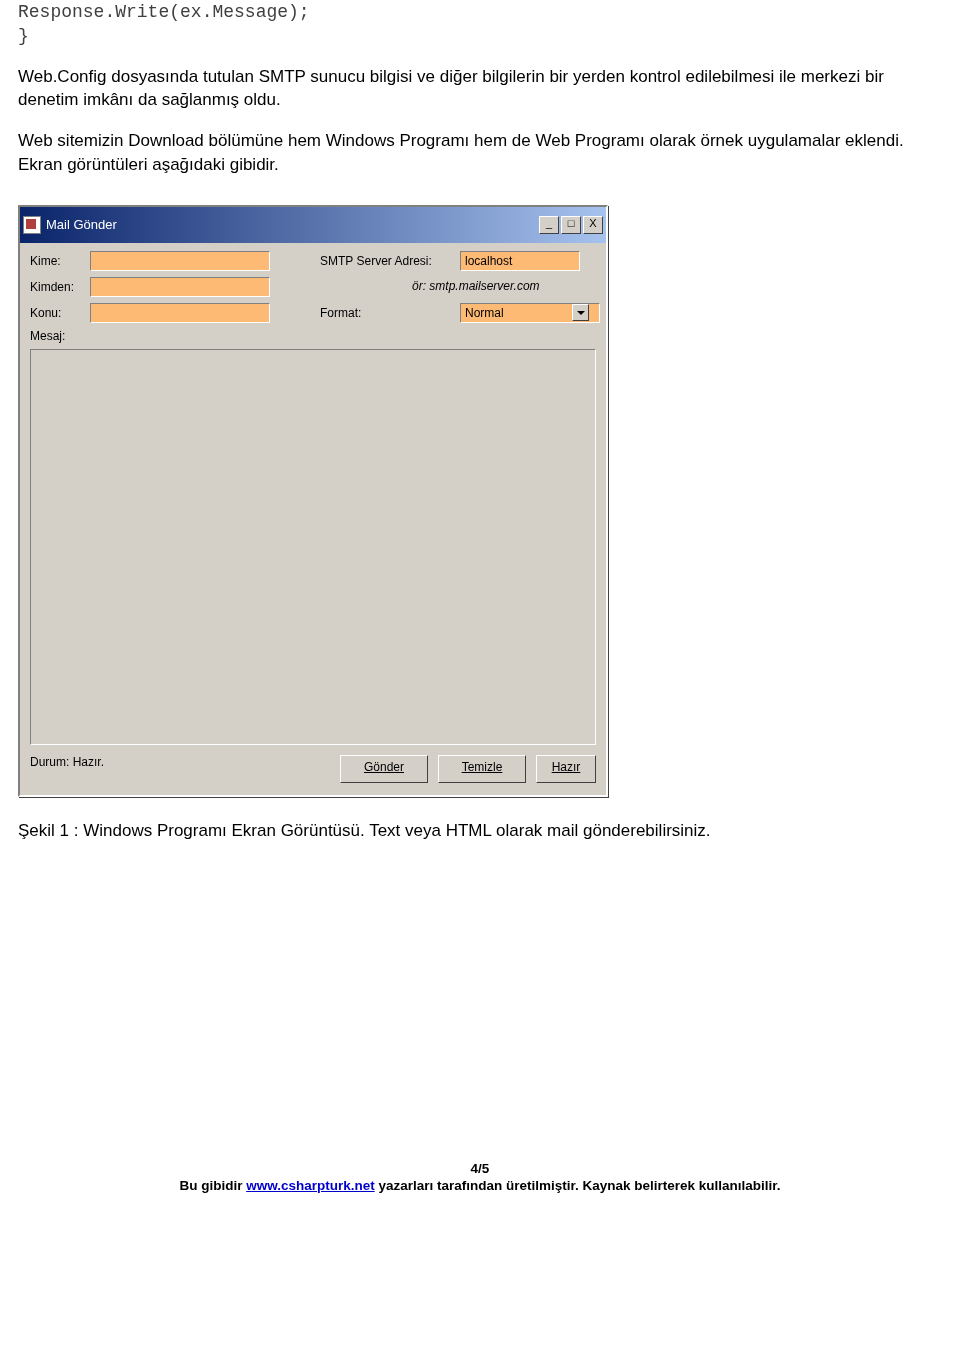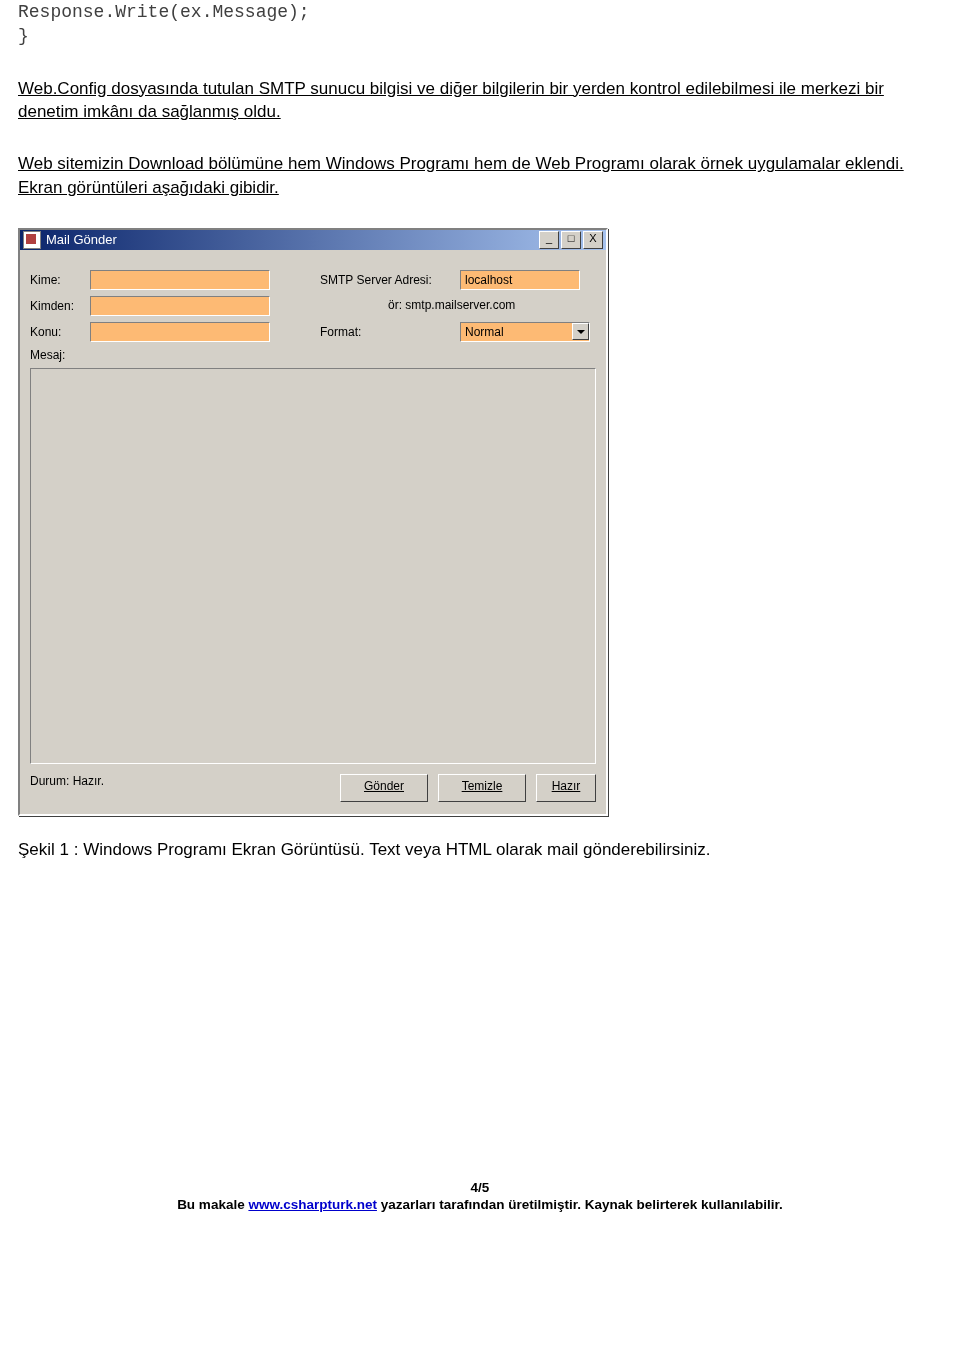--- a/index.html
+++ b/index.html
@@ -16,38 +16,37 @@
   .code{
     font-family:"Courier New", monospace;
     font-size:18px;
     color:#404040;
     line-height:1.35;
     white-space:pre;
   }
   .para{
     font-size:17px;
     line-height:1.4;
-    margin-top:28px;
-    text-decoration:underline;
+    margin-top:16px;
   }
   .caption{
     font-size:17px;
     margin-top:24px;
   }
   .shot{
     width:586px;
     margin-top:28px;
     border:2px solid #808080;
     border-right-color:#fff;
     border-bottom-color:#fff;
     background:#d4d0c8;
     box-shadow:1px 1px 0 #404040;
   }
   .titlebar{
-    height:20px;
+    height:36px;
     background:linear-gradient(to right,#0a246a,#a6c2ee);
     display:flex;
     align-items:center;
     padding:0 3px 0 3px;
     color:#fff;
     font-size:13px;
   }
   .title-ico{
     width:16px;height:16px;
     background:#fff;
@@ -66,42 +65,42 @@
     background:#d4d0c8;
     border:1px solid #fff;
     border-right-color:#404040;
     border-bottom-color:#404040;
     font-size:11px;
     line-height:13px;
     text-align:center;
     color:#000;
   }
   .form{
-    padding:20px 10px 0 10px;
+    padding:8px 10px 0 10px;
     font-family:"Microsoft Sans Serif",Arial,sans-serif;
     font-size:12px;
     color:#000;
   }
   .row{display:flex;margin-bottom:6px;align-items:center}
   .leftcol{width:290px;display:flex;align-items:center}
   .leftcol label{width:60px}
   .sunken{
     height:20px;
     border:1px solid #808080;
     border-right-color:#fff;
     border-bottom-color:#fff;
     background:#fdba74;
     box-sizing:border-box;
     padding:2px 4px;
     font-size:12px;
   }
   .leftcol .sunken{width:180px}
   .right-lbl{width:132px;text-align:left;padding-right:8px}
   .right-in{width:120px}
-  .hint{margin-left:68px;margin-top:-2px}
+  .hint{font-style:italic;margin-left:92px;margin-top:-2px}
   .combo{position:relative}
   .combo .arrow{
     position:absolute;right:1px;top:1px;width:17px;height:17px;
     background:#d4d0c8;
     border:1px solid #fff;border-right-color:#404040;border-bottom-color:#404040;
     box-sizing:border-box;
   }
   .combo .arrow::after{
     content:"";position:absolute;left:4px;top:6px;
     border-left:4px solid transparent;border-right:4px solid transparent;border-top:4px solid #000;
@@ -166,21 +165,21 @@
         <div class="hint">ör: smtp.mailserver.com</div>
       </div>
 
       <div class="row">
         <div class="leftcol">
           <label>Konu:</label>
           <input class="sunken" value="" style="">
         </div>
         <div class="right-lbl">Format:</div>
         <div class="combo" style="width:130px">
-          <input class="sunken right-in" style="width: 130px;" value="Normal">
+          <input class="sunken right-in" style="width: 140px;" value="Normal">
           <div class="arrow"></div>
         </div>
       </div>
 
       <div class="row">
         <div class="leftcol">
           <label>Mesaj:</label>
         </div>
       </div>
 
@@ -193,16 +192,16 @@
       <div class="btn">Temizle</div>
       <div class="btn small">Hazır</div>
     </div>
   </div>
 
   <p class="caption">Şekil 1 : Windows Programı Ekran Görüntüsü. Text veya HTML olarak mail gönderebilirsiniz.</p>
 
   <div class="footer">
     <div class="pg"><b>4/5</b></div>
     <div>
-      <b><span>Bu makale </span><a href="#">www.csharpturk.net</a><span> yazarları tarafından üretilmiştir. Kaynak belirterek kullanılabilir.</span></b>
+      <b><span>Bu gibidir </span><a href="#">www.csharpturk.net</a><span> yazarları tarafından üretilmiştir. Kaynak belirterek kullanılabilir.</span></b>
     </div>
   </div>
 </div>
 
 </body></html>

